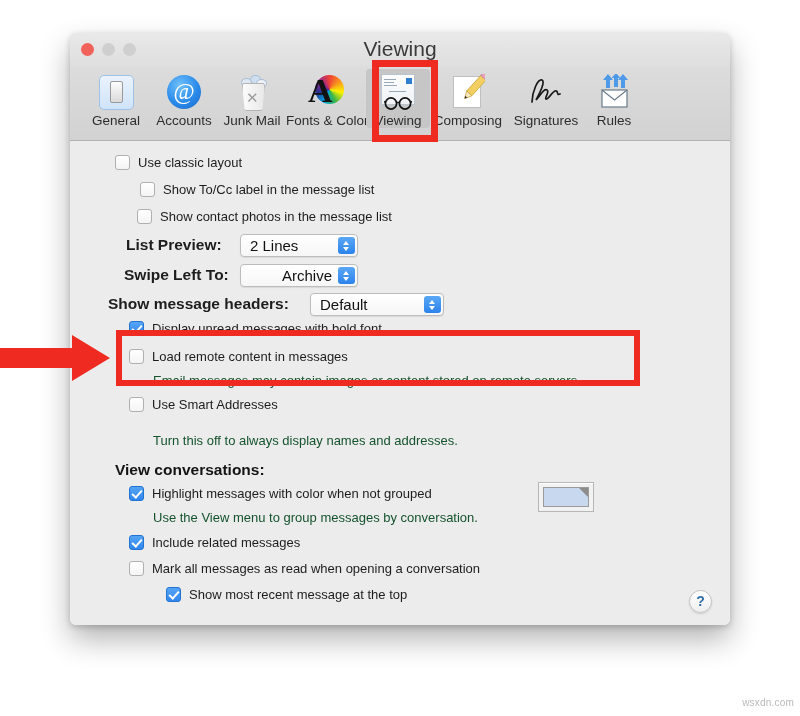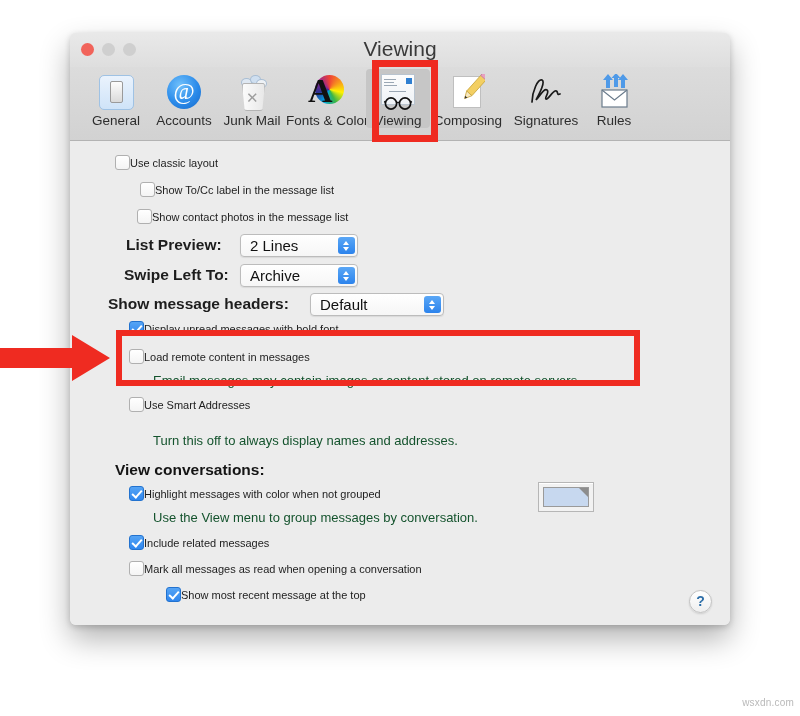--- a/index.html
+++ b/index.html
@@ -201,23 +201,23 @@
     content: "";
     position: absolute;
     left: 4px; top: 1px;
     width: 4px; height: 8px;
     border: solid #fff;
     border-width: 0 2px 2px 0;
     transform: rotate(42deg);
   }
 
   .cb-label {
-    font-size: 11px;
+    font-size: 13px;
     color: #1d1d1d;
-    margin-left: 0;
+    margin-left: 8px;
     white-space: nowrap;
   }
   .sub-note {
     position: absolute;
     font-size: 13px;
     color: #14532d;
     white-space: nowrap;
   }
   .field-label {
     font-size: 15.5px;
@@ -489,21 +489,21 @@
       <span class="val">2 Lines</span>
       <span class="stepper">
         <span class="chev up"></span>
         <span class="chev down"></span>
       </span>
     </div>
 
     <div class="row" style="left:54px; top:125px;">
       <span class="field-label bold">Swipe Left To:</span>
     </div>
-    <div class="popup" style="position:absolute; left:170px; top:123px; width:118px;">
+    <div class="popup" style="position:absolute; left:170px; top:123px; width:118px;padding-left:32px;">
       <span class="val">Archive</span>
       <span class="stepper">
         <span class="chev up"></span>
         <span class="chev down"></span>
       </span>
     </div>
 
     <div class="row" style="left:38px; top:154px;">
       <span class="field-label bold">Show message headers:</span>
     </div>

